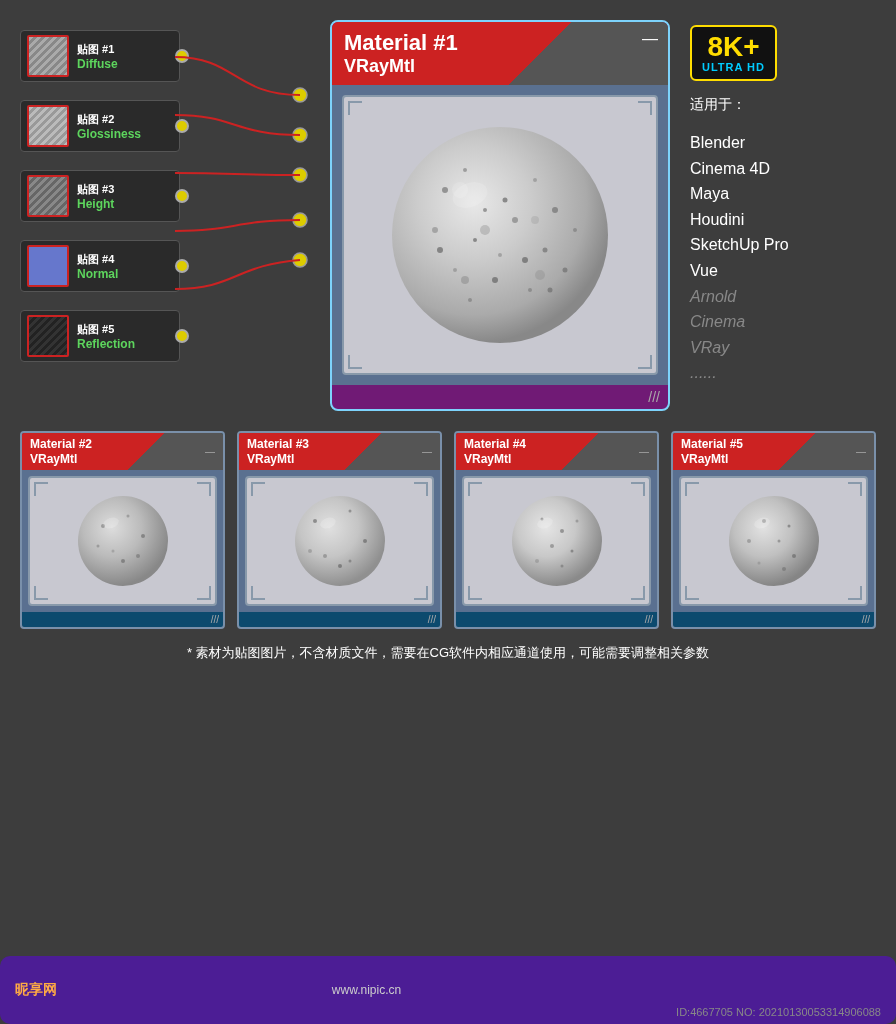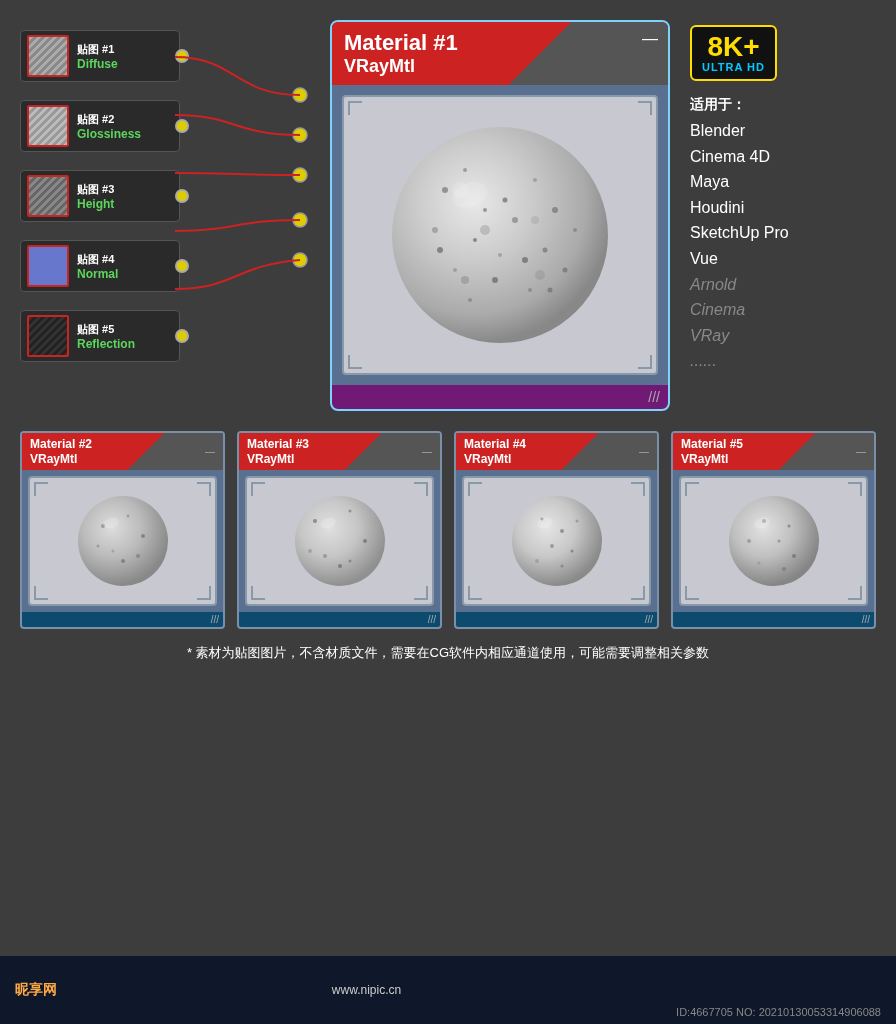--- a/index.html
+++ b/index.html
@@ -219,22 +219,21 @@
     .badge-8k-sub {
       color: #00ccff;
       font-size: 11px;
       font-weight: bold;
       letter-spacing: 1px;
     }
 
     .compatible-label {
       color: #fff;
       font-size: 14px;
-      margin-bottom: 4px;
-      font-weight: bold;
+      margin-bottom: 16px;
     }
 
     .compatible-list {
       list-style: none;
     }
 
     .compatible-list li {
       font-size: 16px;
       line-height: 1.6;
     }
@@ -314,29 +313,30 @@
 
     
     .bottom-text {
       color: #fff;
       font-size: 13px;
       text-align: center;
       margin-bottom: 8px;
     }
 
     .footer-bar {
-      background: #0f172a;
+      background: #4c1d95;
       padding: 6px 15px;
       display: flex;
       justify-content: space-between;
       align-items: center;
       position: absolute;
       bottom: 0;
       left: 0;
       right: 0;
+      border-radius: 10px;
     }
 
     .footer-logo {
       color: #ff6600;
       font-size: 14px;
       font-weight: bold;
     }
 
     .footer-logo span {
       color: #ffaa44;

